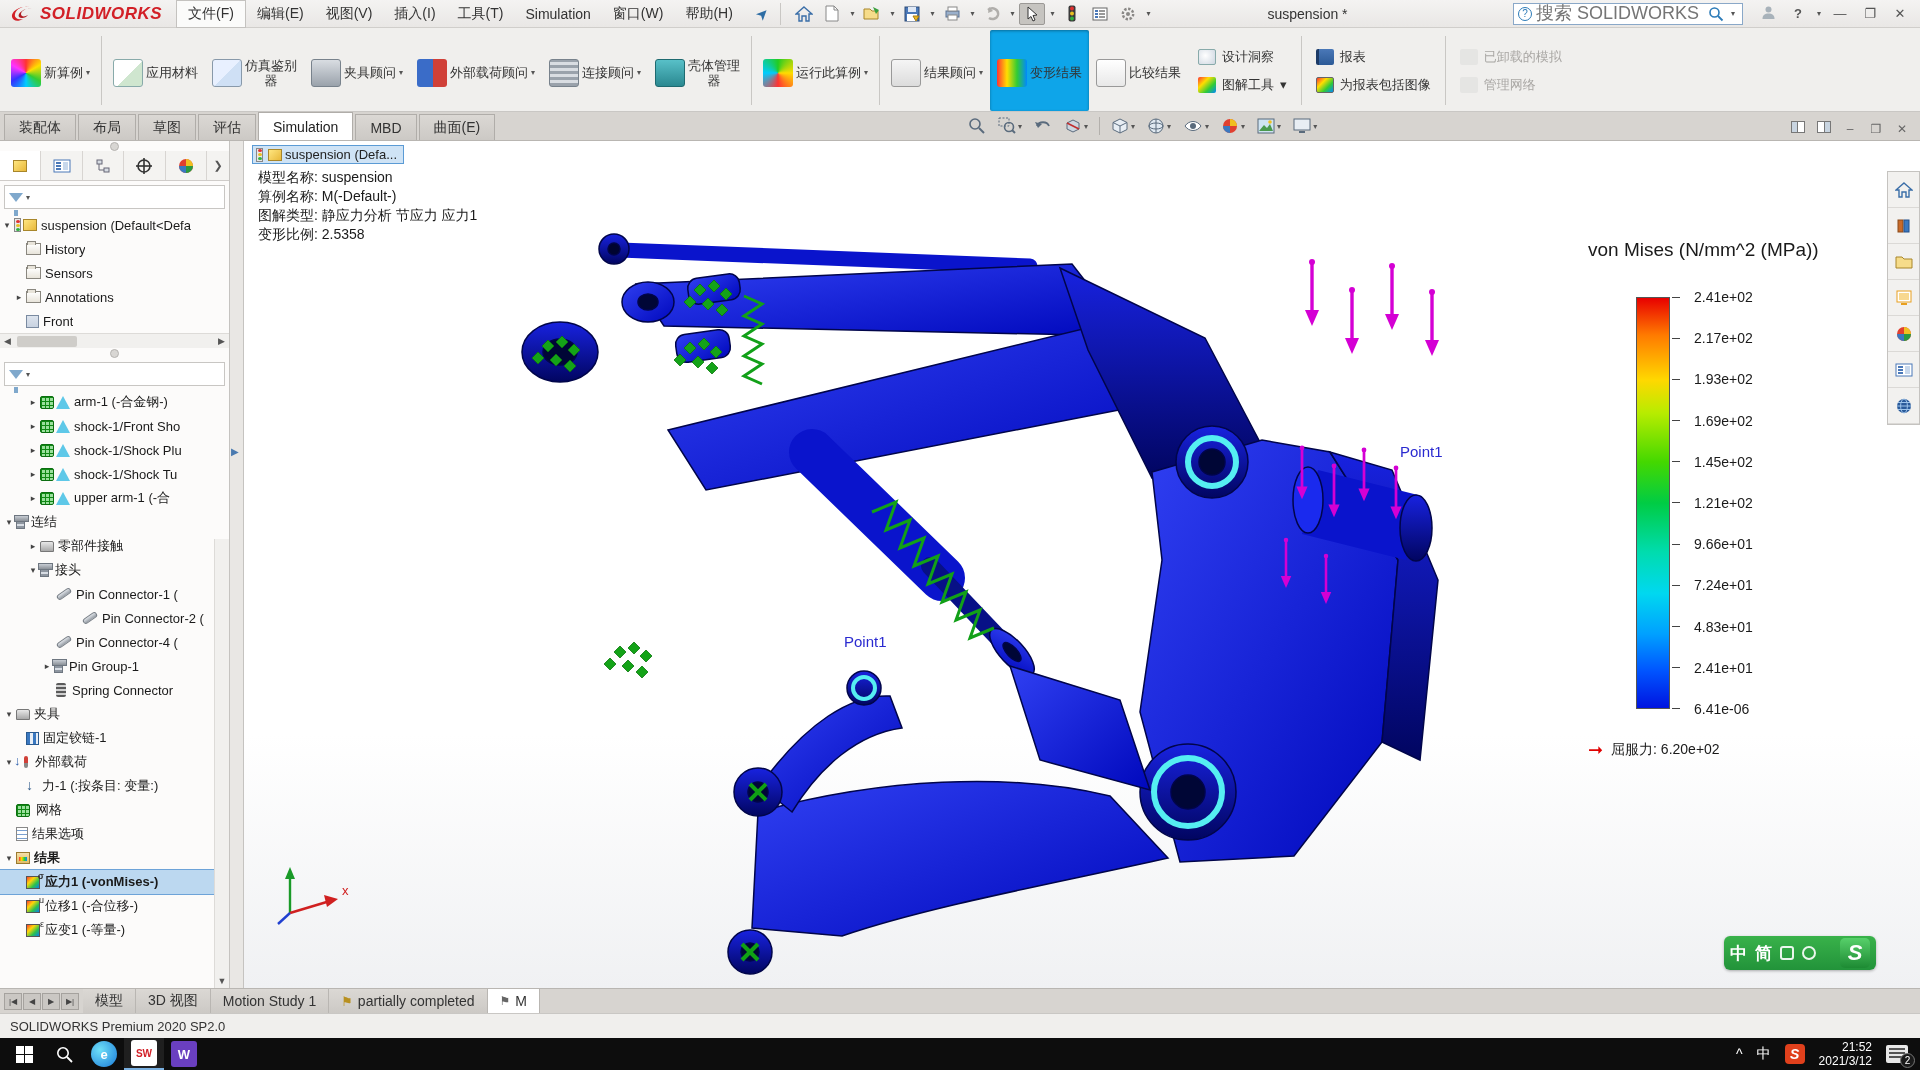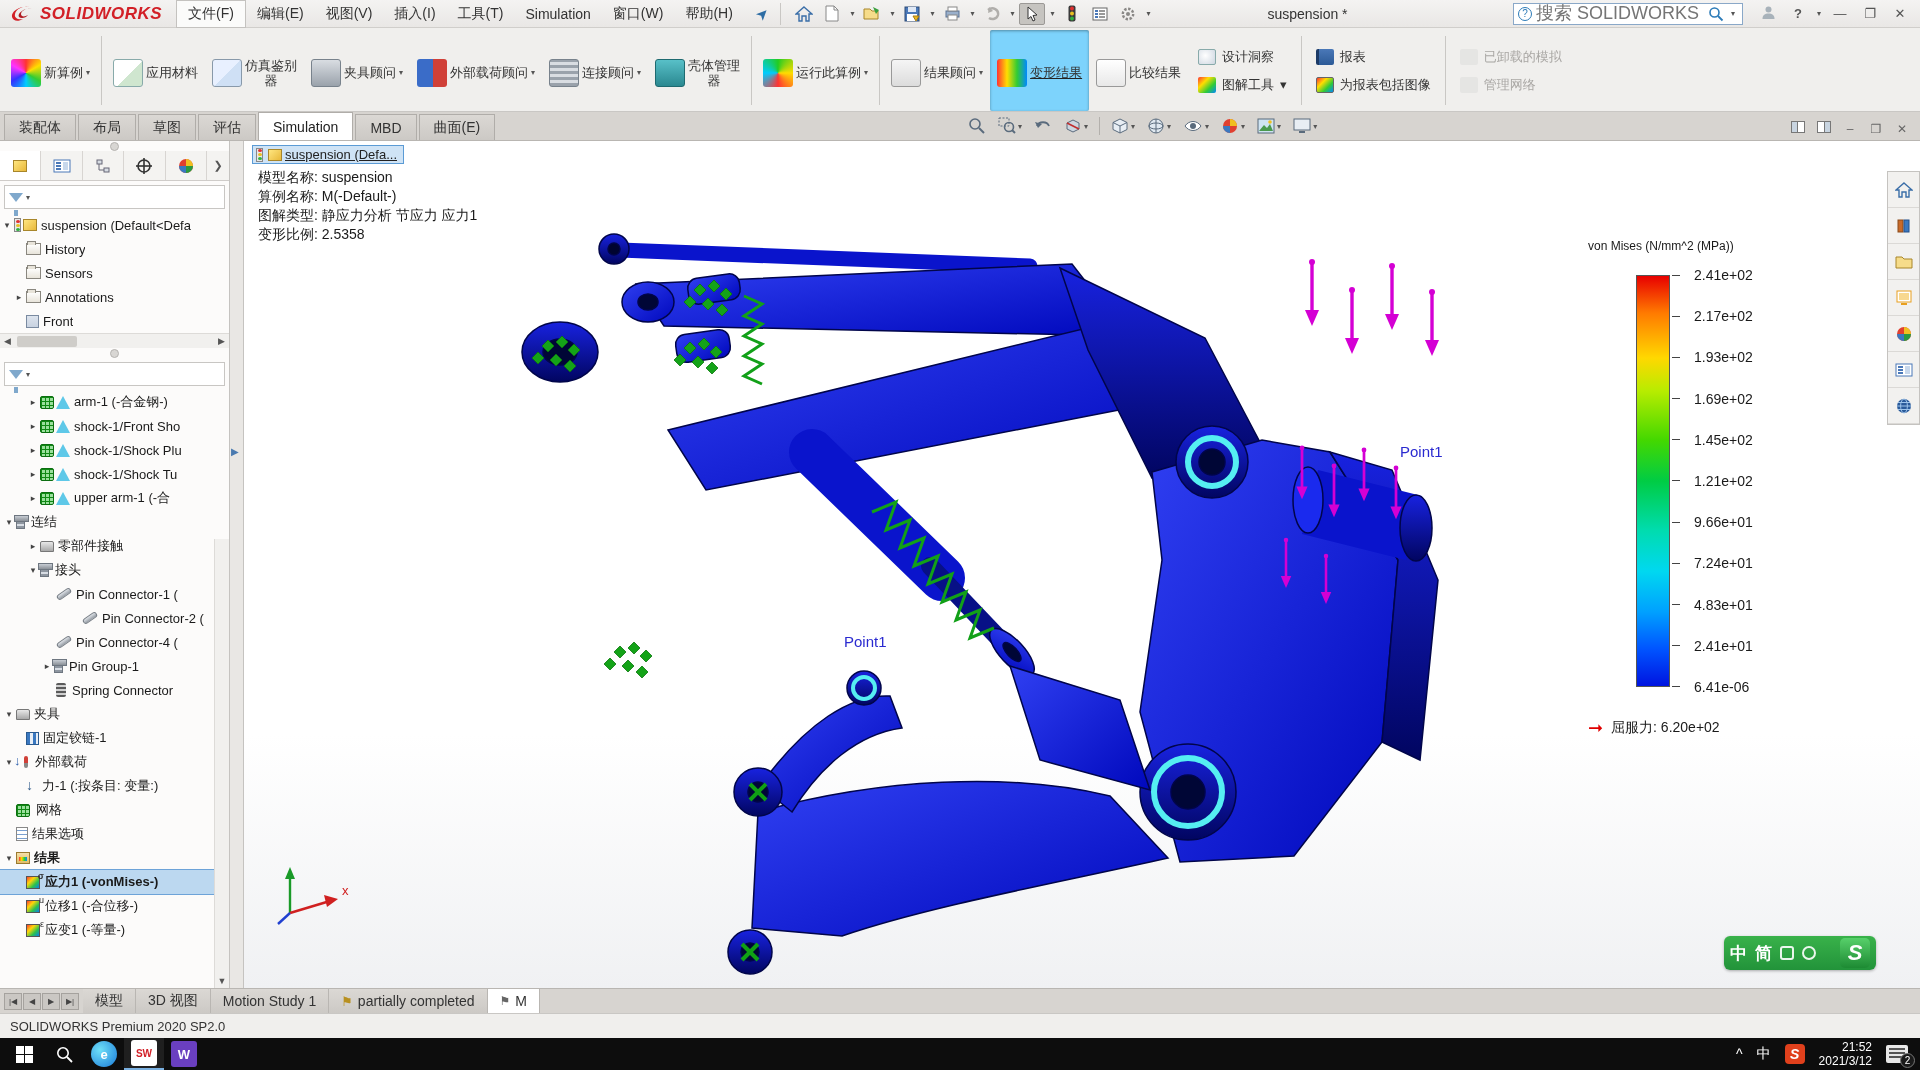--- a/index.html
+++ b/index.html
@@ -32,21 +32,21 @@
   .winbtn { width:28px; height:22px; display:flex; align-items:center; justify-content:center; color:#555; font-size:13px; }
   .user-ico { color:#9aa4ad; font-size:15px; padding:0 6px; }
 
   
   .ribbon { height:84px; background:#f0efed; border-bottom:1px solid #c9c7c4; display:flex; align-items:stretch;
             padding:2px 4px 0 4px; }
   .rgroup { display:flex; align-items:stretch; }
   .rsep { width:1px; background:#c9c7c4; margin:6px 4px; }
   .rbtn { display:flex; align-items:center; justify-content:flex-start; padding:6px 7px 2px 7px;
           gap:3px; border-radius:2px; position:relative; min-width:54px; }
-  .rbtn.active { background:#7dd3fc; box-shadow:inset 0 1px 3px rgba(0,0,0,.35);text-decoration:underline; }
+  .rbtn.active { background:#0ea5e9; box-shadow:inset 0 1px 3px rgba(0,0,0,.35); }
   .rbtn .ric { width:30px; height:28px; border-radius:3px; }
   .rbtn .rlabel { text-align:center; font-size:13px; line-height:15px; color:#333; }
   .rbtn .rlabel.w52 { width:52px; }
   .rbtn .rcaret { font-size:8px; color:#555; }
   .rstack { display:flex; flex-direction:column; justify-content:center; gap:6px; padding:0 6px; }
   .rsmall { display:flex; align-items:center; gap:6px; font-size:13px; color:#333; padding:2px 4px; border-radius:2px; }
   .rsmall .sic { width:18px; height:16px; border-radius:2px; }
   .rsmall.disabled { color:#a9a7a4; }
   .rsmall.disabled .sic { opacity:.35; filter:grayscale(1); }
   
@@ -140,25 +140,25 @@
   .hscroll .thumb { position:absolute; left:2px; top:2px; width:60px; height:11px; background:#cfcdc9; border-radius:2px; }
   .vscroll { position:absolute; right:0; top:398px; bottom:0; width:15px; background:#f1f0ee; border-left:1px solid #dddbd8; }
   .vscroll .arr { position:absolute; bottom:2px; left:0; right:0; text-align:center; font-size:9px; color:#555; }
 
   .vsplit { width:14px; background:#e9e7e4; border-right:1px solid #c5c3c0; position:relative; }
   .vsplit .exp { position:absolute; top:305px; left:1px; color:#4a7ab0; font-size:10px; }
 
   
   .viewport { flex:1; position:relative; background:linear-gradient(#ffffff 70%,#f0f1f3); overflow:hidden; }
   .flyout { position:absolute; left:8px; top:4px; display:flex; align-items:center; gap:3px; padding:1px 6px 1px 3px;
-            background:#cfe3f5; border:1px solid #5b9bd5; font-size:13px; color:#222;text-decoration:underline; }
+            background:#cfe3f5; border:1px solid #5b9bd5; font-size:13px; color:#222; }
   .vinfo { position:absolute; left:14px; top:27px; font-size:14px; color:#1a1a1a; line-height:19px; }
   .pointlbl { position:absolute; color:#2a2ad0; font-size:15px; }
   .legend { position:absolute; left:1344px; top:98px; width:300px; }
-  .legend .ltitle { font-size:12px; color:#1a1a1a; margin-bottom:22px; }
+  .legend .ltitle { font-size:19px; color:#1a1a1a; margin-bottom:36px; }
   .legend .lrow { display:flex;padding-left:48px; }
   .lbar { width:34px; height:412px; border:1px solid #555;
           background:linear-gradient(180deg,#e80000 0%,#ff7a00 9%,#ffd800 20%,#b8ec00 28%,#44d800 40%,#00cc44 50%,#00dcae 62%,#00d8f0 72%,#00a0ff 82%,#0054ff 91%,#0014e0 100%); }
   .lticks { display:flex; flex-direction:column; justify-content:space-between; margin-left:2px;
             height:424px; margin-top:-6px; }
   .ltick { display:flex; align-items:center; font-size:14px; color:#1a1a1a; height:12px; }
   .ltick::before { content:""; width:8px; height:1px; background:#444; margin-right:14px; }
   .lyield { margin-top:26px; display:flex; align-items:center; gap:8px; font-size:14px; color:#1a1a1a; }
   .lyield .yarrow { color:#e00000; font-weight:bold; font-size:18px; line-height:10px; }
   .triad { position:absolute; left:28px; bottom:58px; }

